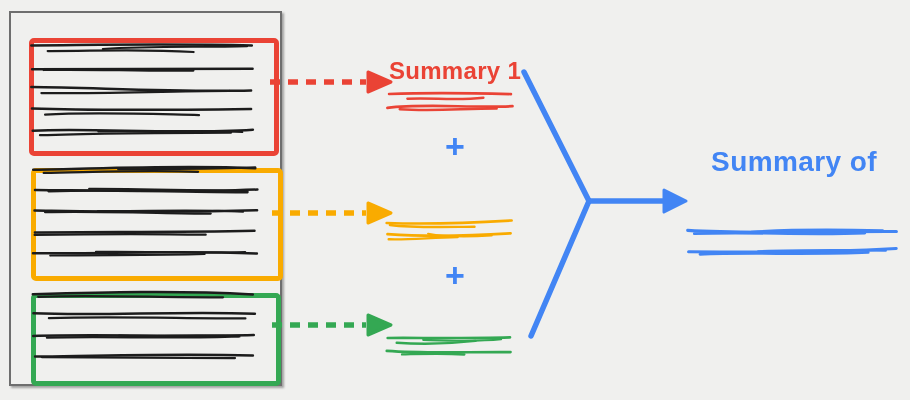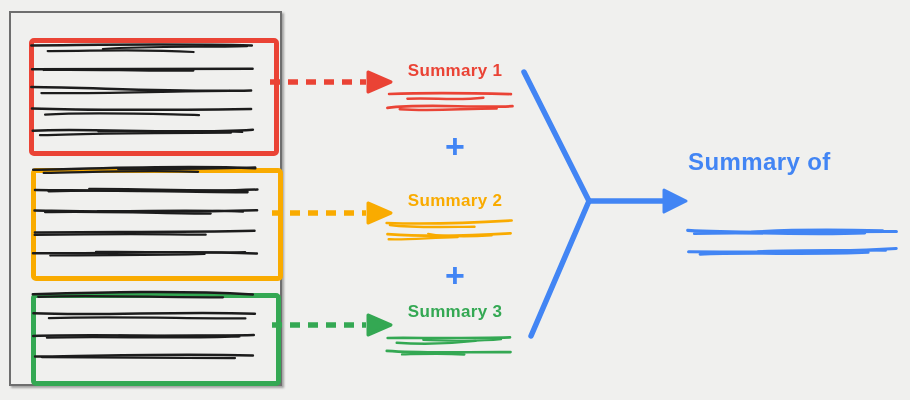--- a/index.html
+++ b/index.html
@@ -29,39 +29,39 @@
     background: transparent;
   }
   #sec0 { left: 18px; top: 25px;  width: 250px; height: 118px; }
   #sec1 { left: 20px; top: 155px; width: 252px; height: 113px; }
   #sec2 { left: 20px; top: 280px; width: 250px; height: 93px;  }
   #overlay { position: absolute; left: 0; top: 0; }
   .slabel {
     position: absolute;
     left: 370px; width: 170px;
     text-align: center;
-    font-size: 17px; font-weight: 700; letter-spacing: .3px;
+    font-size: 24px; font-weight: 700; letter-spacing: .3px;
     line-height: 22px;
   }
   #slabel0 { top: 60px; }
   #slabel1 { top: 190px; }
   #slabel2 { top: 301px; }
   .plus {
     position: absolute;
     left: 440px; width: 30px;
     text-align: center;
     font-size: 34px; font-weight: 700; line-height: 34px;
   }
   #plus0 { top: 129px; }
   #plus1 { top: 258px; }
   .result {
     position: absolute;
     left: 688px; top: 142px; width: 212px;
-    text-align: left;
-    font-size: 24px; font-weight: 700; letter-spacing: .4px;
+    text-align: center;
+    font-size: 28px; font-weight: 700; letter-spacing: .4px;
     line-height: 39px;
   }
 </style>
 </head>
 <body>
 
 <div id="canvas" style="background: rgb(240, 240, 238);">
 
   <div class="doc" style="border-color: rgb(110, 110, 110);">
     <div class="sec" id="sec0" style="border-color: rgb(234, 67, 53);"></div>
@@ -153,22 +153,20 @@
         <path d="M687.7,230.4 C751.1,234.3 822.8,231.1 896.4,231.5" stroke="#4285f4" stroke-width="3.1" fill="none" stroke-linecap="round"></path>
         <path d="M694.3,233.7 C749.8,231.5 806.7,235.4 864.8,233.0" stroke="#4285f4" stroke-width="2.79" fill="none" stroke-linecap="round"></path>
         <path d="M751.5,231.9 C794.5,229.0 837.8,229.5 882.7,230.5" stroke="#4285f4" stroke-width="2.4800000000000004" fill="none" stroke-linecap="round"></path>
         <path d="M688.6,251.7 C748.7,252.5 821.7,252.9 896.2,248.5" stroke="#4285f4" stroke-width="3.1" fill="none" stroke-linecap="round"></path>
         <path d="M700.0,254.3 C747.8,252.0 810.6,255.1 868.2,252.4" stroke="#4285f4" stroke-width="2.79" fill="none" stroke-linecap="round"></path>
         <path d="M758.2,251.4 C795.5,249.6 839.5,250.3 885.7,250.4" stroke="#4285f4" stroke-width="2.4800000000000004" fill="none" stroke-linecap="round"></path>
       </g>
     </svg>
 
   <div class="slabel" id="slabel0" style="color: rgb(234, 67, 53);">Summary 1</div>
-  <div class="slabel" id="slabel1" style="color: rgb(249, 171, 0);">Summary 2</div>
-  <div class="slabel" id="slabel2" style="color: rgb(52, 168, 83);">Summary 3</div>
 
   <div class="plus" id="plus0" style="color: rgb(66, 133, 244);">+</div>
   <div class="plus" id="plus1" style="color: rgb(66, 133, 244);">+</div>
 
   <div class="result" style="color: rgb(66, 133, 244);">
     <div>Summary of</div>
   </div>
 
 </div>
 

